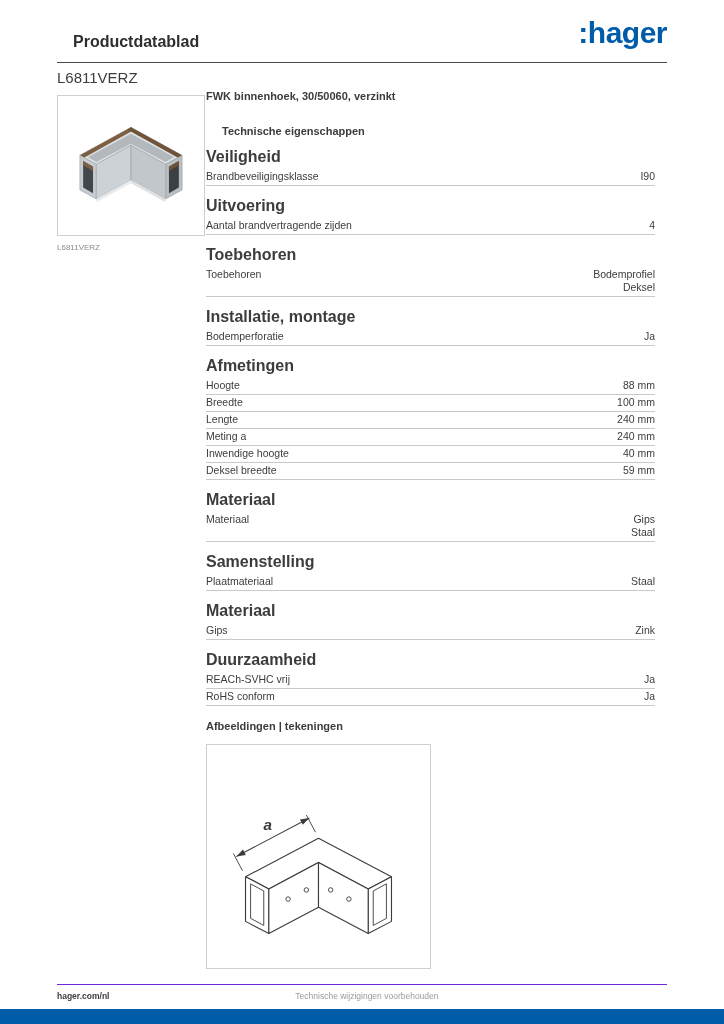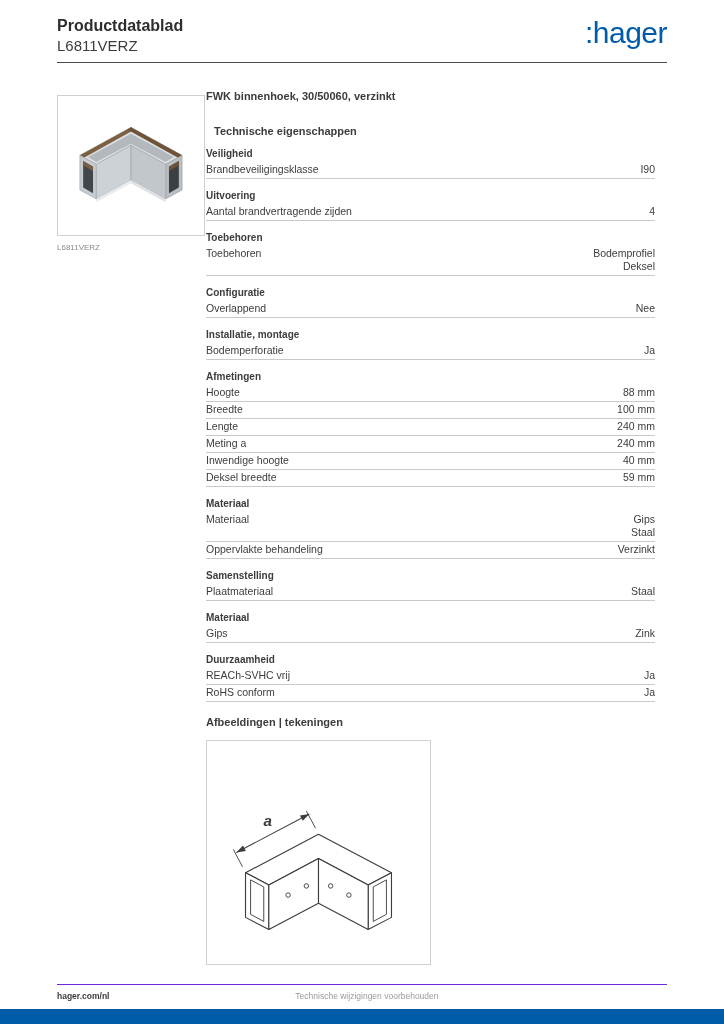--- a/index.html
+++ b/index.html
@@ -2,36 +2,36 @@
 <html><head>
 <meta charset="utf-8">
 <style>
   * { box-sizing: border-box; }
   html, body { margin: 0; padding: 0; background: #ffffff; }
   body { font-family: "Liberation Sans", sans-serif; color: #3c3c3b; }
   .page { position: relative; width: 724px; height: 1024px; background: #fff; overflow: hidden; }
 
   
   .header { position: absolute; left: 57px; right: 57px; top: 16px; }
-  .page-title { margin: 0; font-size: 16px; font-weight: bold; color: #2e2e2d; line-height: 20px; }
+  .page-title { margin: 16px; font-size: 16px; font-weight: bold; color: #2e2e2d; line-height: 20px; }
   .product-id-sub { font-size: 15px; color: #3c3c3b; line-height: 19px; }
-  .logo { position: absolute; right: 0; top: 2px; font-size: 30px; font-weight: normal; color: #005ca9; letter-spacing: -0.5px; line-height: 30px; }
+  .logo { position: absolute; right: 0; top: 2px; font-size: 30px; font-weight: bold; color: #005ca9; letter-spacing: -0.5px; line-height: 30px; }
   .header-rule { position: absolute; left: 57px; right: 57px; top: 62px; border-top: 1px solid #4a4a49; }
 
   
   .photo-box { position: absolute; left: 57px; top: 95px; width: 148px; height: 141px; border: 1px solid #cfcfcf; background: #fff; display: flex; align-items: center; justify-content: center; }
   .photo-box svg { width: 132px; height: 126px; }
   .photo-caption { position: absolute; left: 57px; top: 243px; font-size: 8px; color: #8b8b8b; }
 
   
   .main { position: absolute; left: 206px; top: 90px; width: 449px; }
   .product-title { margin: 0; font-size: 11px; font-weight: bold; }
-  .specs-heading { margin: 23px 0 0 8px; font-size: 11px; font-weight: bold; }
+  .specs-heading { margin: 23px 0 0 16px; font-size: 11px; font-weight: bold; }
   .spec-section { margin-top: 11px; }
-  .spec-section h3 { margin: 0 0 3px 0; font-size: 10px; font-weight: bold; }
+  .spec-section h3 { margin: 0 0 3px 0; font-size: 16px; font-weight: bold; }
   .row { display: flex; justify-content: space-between; align-items: flex-start; border-bottom: 1px solid #c9c9c9; padding: 1px 0 2px 0; font-size: 10.5px; line-height: 13px; }
   .row-label { text-align: right; }
   .row-value { text-align: right; white-space: pre-line; }
 
   .drawings-heading { margin: 14px 0 0 0; font-size: 11px; font-weight: bold; }
   .drawing-box { margin-top: 12px; width: 225px; height: 225px; border: 1px solid #cfcfcf; background: #fff; }
   .drawing-box svg { width: 100%; height: 100%; }
 
   
   .footer { position: absolute; left: 57px; right: 57px; top: 984px; border-top: 1px solid #6d28d9; padding-top: 6px; display: flex; justify-content: space-between; font-size: 8.5px; }
@@ -101,27 +101,20 @@
 
     <section class="spec-section">
       <h3>Toebehoren</h3>
       <div class="row">
         <span class="row-label">Toebehoren</span>
         <span class="row-value">Bodemprofiel
 Deksel</span>
       </div>
     </section>
 
-    <section class="spec-section">
-      <h3>Configuratie</h3>
-      <div class="row">
-        <span class="row-label">Overlappend</span>
-        <span class="row-value">Nee</span>
-      </div>
-    </section>
 
     <section class="spec-section">
       <h3>Installatie, montage</h3>
       <div class="row">
         <span class="row-label">Bodemperforatie</span>
         <span class="row-value">Ja</span>
       </div>
     </section>
 
     <section class="spec-section">
@@ -151,24 +144,20 @@
         <span class="row-value">59 mm</span>
       </div>
     </section>
 
     <section class="spec-section">
       <h3>Materiaal</h3>
       <div class="row">
         <span class="row-label">Materiaal</span>
         <span class="row-value">Gips
 Staal</span>
-      </div>
-      <div class="row">
-        <span class="row-label">Oppervlakte behandeling</span>
-        <span class="row-value">Verzinkt</span>
       </div>
     </section>
 
     <section class="spec-section">
       <h3>Samenstelling</h3>
       <div class="row">
         <span class="row-label">Plaatmateriaal</span>
         <span class="row-value">Staal</span>
       </div>
     </section>

